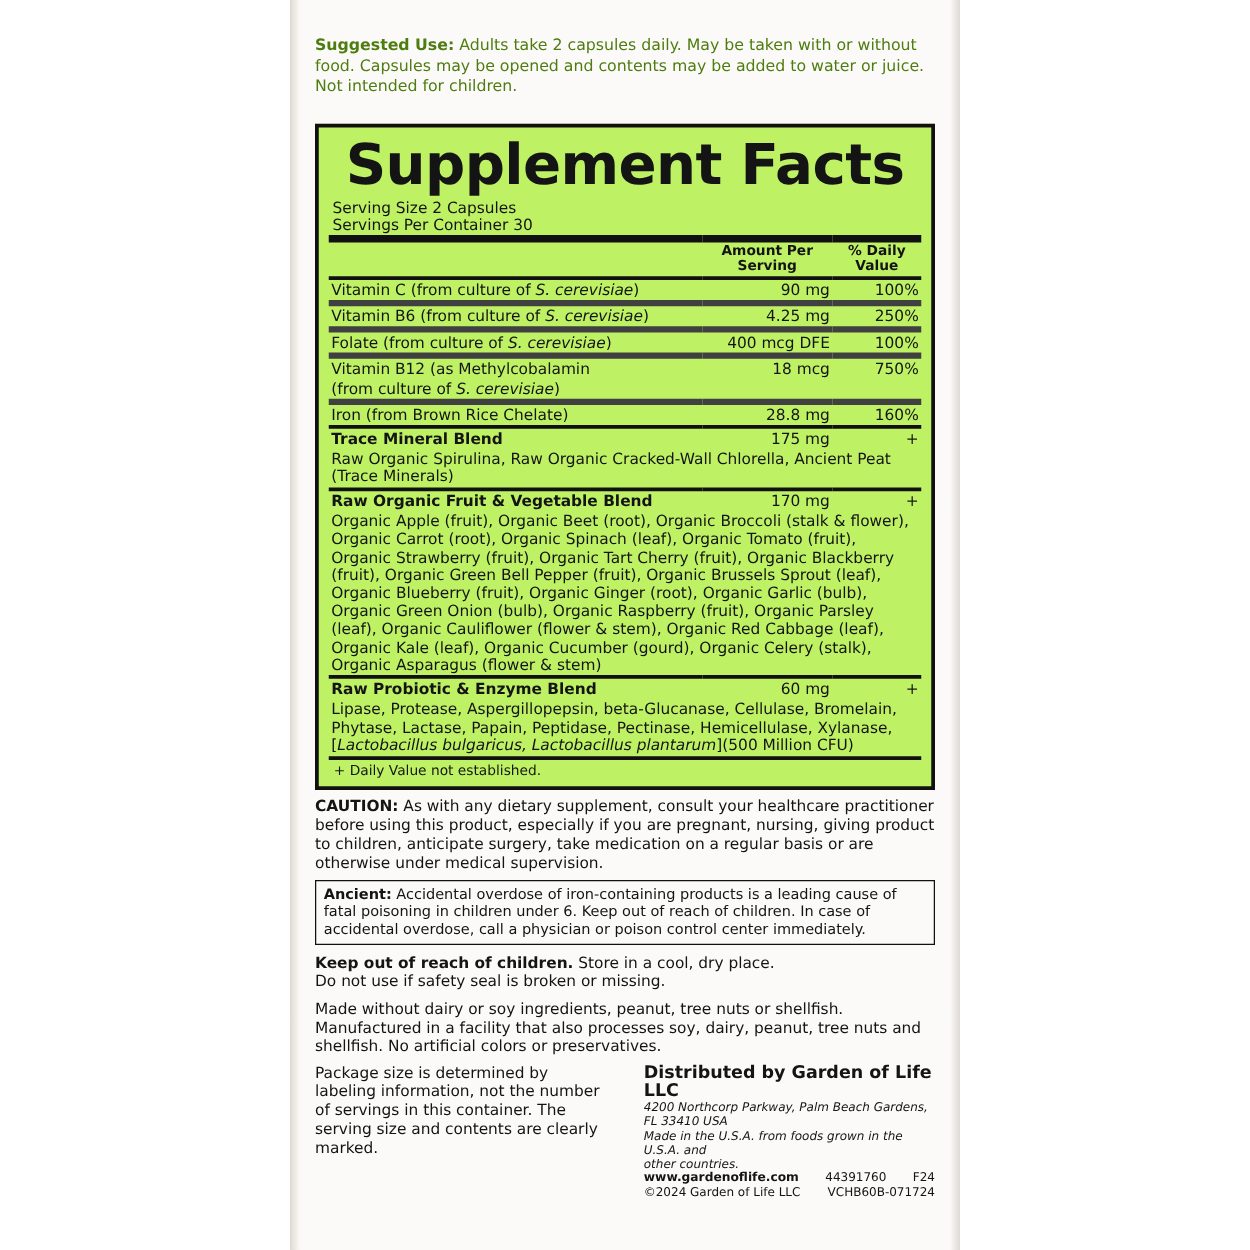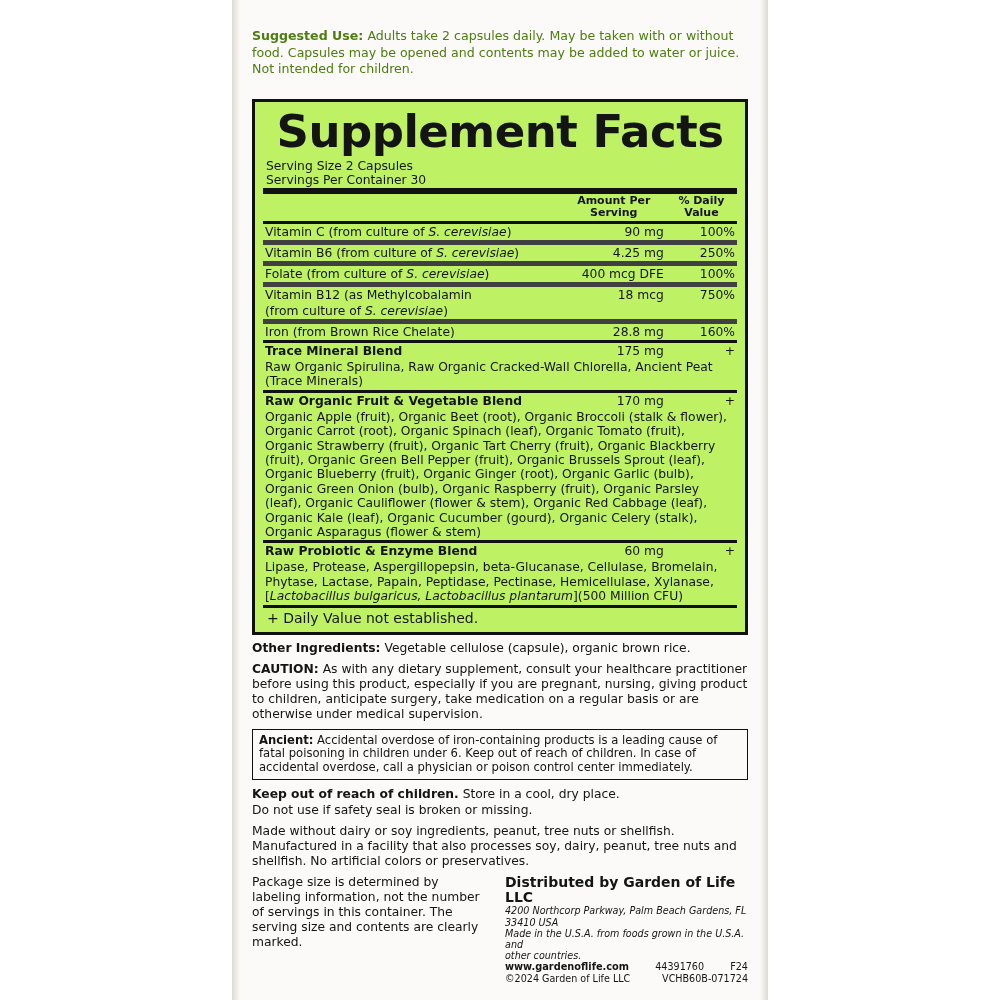--- a/index.html
+++ b/index.html
@@ -110,21 +110,21 @@
   .bold { font-weight: bold; }
   .blend-desc td {
     font-size: 12.3px;
     line-height: 14.4px;
     padding-left: 18px;
     padding-top: 1px;
     padding-bottom: 2px;
   }
   .sub-line td { padding-left: 12px; }
   .footnote {
-    font-size: 14px;
+    font-size: 11px;
     padding: 2px 0 2px 4px;
     border-top: 3px solid #111;
     margin-top: 0;
   }
   
   .after {
     font-size: 12.3px;
     line-height: 15.2px;
     margin-top: 6px;
   }
@@ -132,21 +132,21 @@
   .after .block { margin-bottom: 6px; }
   .warning-box {
     border: 1px solid #111;
     padding: 4px 6px 5px 6px;
     font-size: 11.6px;
     line-height: 13.6px;
     margin: 6px 0 7px 0;
   }
   .footer-wrap {
     display: flex;
-    gap: 18px;
+    gap: 28px;
     margin-top: 6px;
   }
   .footer-left {
     width: 235px;
     font-size: 12.3px;
     line-height: 15px;
   }
   .footer-right {
     flex: 1;
     font-size: 10px;
@@ -257,23 +257,20 @@
               <td colspan="3">Lipase, Protease, Aspergillopepsin, beta-Glucanase, Cellulase, Bromelain, Phytase, Lactase, Papain, Peptidase, Pectinase, Hemicellulase, Xylanase, [<i>Lactobacillus bulgaricus, Lactobacillus plantarum</i>](500 Million CFU)</td>
             </tr>
           </tbody>
         </table>
 
         <div class="footnote">+ Daily Value not established.</div>
       </div>
     </div>
 
     <div class="after">
-      <p class="block">
-        <b>Other Ingredients:</b><span> Vegetable cellulose (capsule), organic brown rice.</span>
-      </p>
       <p>
         <b>CAUTION:</b><span> As with any dietary supplement, consult your healthcare practitioner before using this product, especially if you are pregnant, nursing, giving product to children, anticipate surgery, take medication on a regular basis or are otherwise under medical supervision.</span>
       </p>
 
       <div class="warning-box">
         <b>Ancient:</b><span> Accidental overdose of iron-containing products is a leading cause of fatal poisoning in children under 6. Keep out of reach of children. In case of accidental overdose, call a physician or poison control center immediately.</span>
       </div>
 
       <p>
         <b>Keep out of reach of children.</b><span> Store in a cool, dry place.</span>

